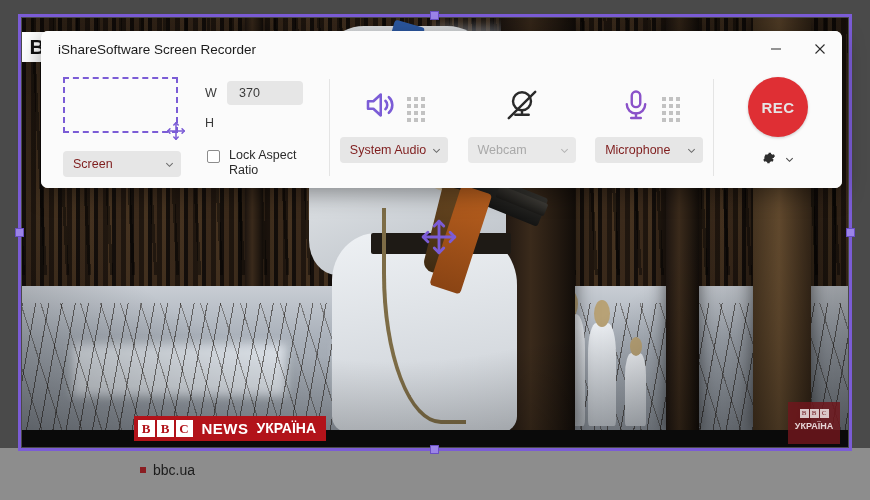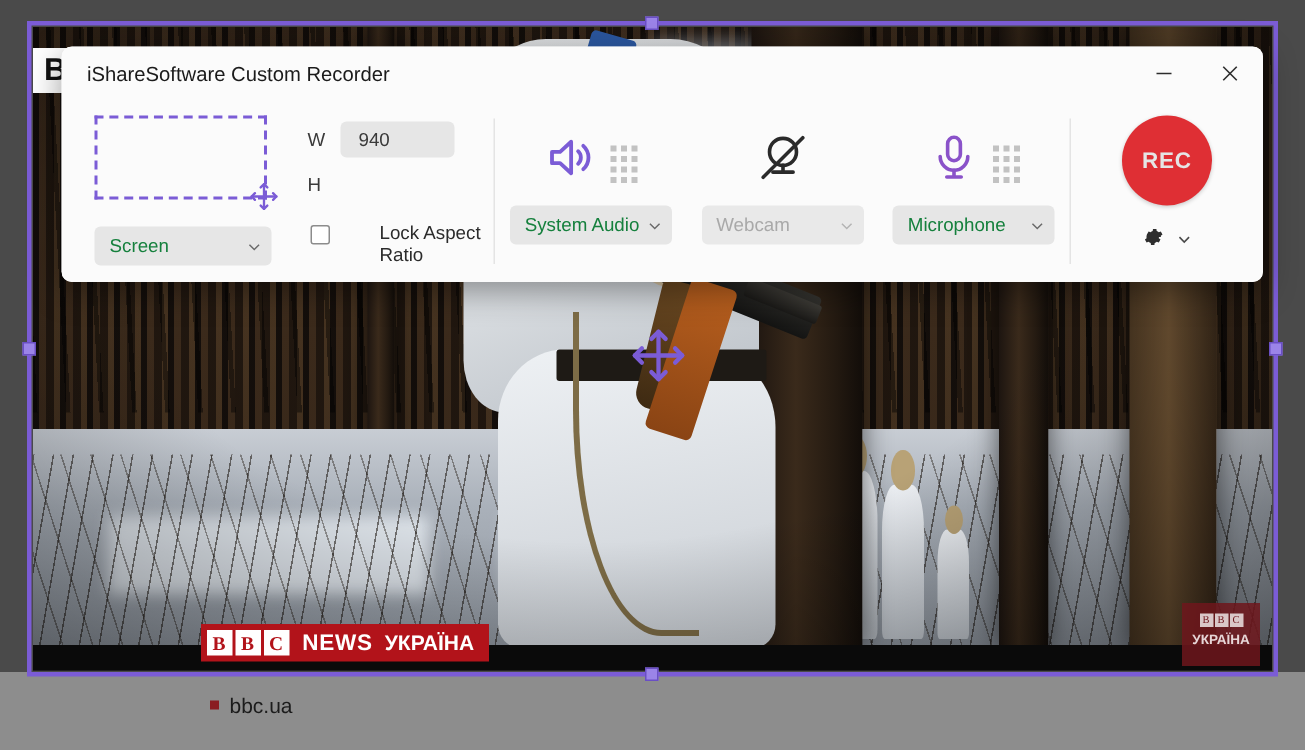--- a/index.html
+++ b/index.html
@@ -289,38 +289,38 @@
     border: 2px dashed #7b5cd6; position: relative;
   }
   .marquee .resize-ico {
     position: absolute; right: -11px; bottom: -11px;
     width: 22px; height: 22px;
   }
   .dd {
     margin-top: 18px; width: 118px; height: 26px;
     background: #e6e6e6; border: none; border-radius: 4px;
     display: flex; align-items: center; padding: 0 6px 0 10px;
-    font-size: 12.5px; color: #15803d;
+    font-size: 12.5px; color: #7f1d1d;
     font-family: "Liberation Sans", sans-serif;
   }
   .dd .lbl { flex: 1; }
   .dd.disabled { color: #a9a9a9; background: #e9e9e9; }
   .whcol { margin-left: 18px; padding-top: 4px; }
   .whrow { display: flex; align-items: center; margin-bottom: 11px; }
   .whrow .k {
     width: 22px; font-size: 12.5px; color: #3a3a3a;
     font-family: "Liberation Sans", sans-serif;
   }
   .whrow .v {
     width: 76px; height: 24px; background: #e6e6e6; border-radius: 4px;
     display: flex; align-items: center; padding-left: 12px;
     font-size: 12.5px; color: #3a3a3a;
     font-family: "Liberation Sans", sans-serif;
   }
-  .lockrow { display: flex; align-items: flex-start; margin-top: 18px; margin-left: 2px; gap: 24px; }
+  .lockrow { display: flex; align-items: flex-start; margin-top: 18px; margin-left: 2px; }
   .cbx {
     width: 13px; height: 13px; border: 1px solid #8c8c8c; background: #fff;
     margin-right: 9px; margin-top: 2px; border-radius: 2px;
   }
   .lockrow .txt {
     font-size: 12.5px; color: #2b2b2b; line-height: 15px; width: 68px;
     font-family: "Liberation Sans", sans-serif;
   }
 
   .vsep { width: 1px; background: #e4e4e4; margin: 12px 0; }
@@ -455,21 +455,21 @@
   <div class="move-cursor">
     <svg viewBox="0 0 24 24" width="38" height="38" fill="none" stroke="#7b5cd6" stroke-width="1.8" stroke-linecap="round" stroke-linejoin="round">
       <path d="M12 2v20M2 12h20"></path>
       <path d="M12 2l-3 3M12 2l3 3M12 22l-3-3M12 22l3-3M2 12l3-3M2 12l3 3M22 12l-3-3M22 12l-3 3" fill="#7b5cd6"></path>
     </svg>
   </div>
 
   <div class="win">
 
     <div class="titlebar">
-      <div class="win-title">iShareSoftware Custom Recorder</div>
+      <div class="win-title">iShareSoftware Screen Recorder</div>
       <div class="win-ctrls">
         <div class="wc">
           <svg width="12" height="12" viewBox="0 0 12 12">
             <line x1="1" y1="6" x2="11" y2="6" stroke="currentColor" stroke-width="1.1"></line>
           </svg>
         </div>
         <div class="wc close">
           <svg width="12" height="12" viewBox="0 0 12 12">
             <line x1="1.5" y1="1.5" x2="10.5" y2="10.5" stroke="currentColor" stroke-width="1.1"></line>
             <line x1="10.5" y1="1.5" x2="1.5" y2="10.5" stroke="currentColor" stroke-width="1.1"></line>
@@ -495,21 +495,21 @@
             <span class="lbl">Screen</span>
             <svg width="11" height="11" viewBox="0 0 12 12">
               <path d="M2.5 4.5L6 8l3.5-3.5" fill="none" stroke="#6b6b6b" stroke-width="1.1"></path>
             </svg>
           </div>
         </div>
 
         <div class="whcol">
           <div class="whrow">
             <span class="k">W</span>
-            <span class="v">940</span>
+            <span class="v">370</span>
           </div>
           <div class="whrow">
             <span class="k">H</span>
           </div>
           <div class="lockrow">
             <span class="cbx"></span>
             <span class="txt">Lock Aspect Ratio</span>
           </div>
         </div>
       </div>

